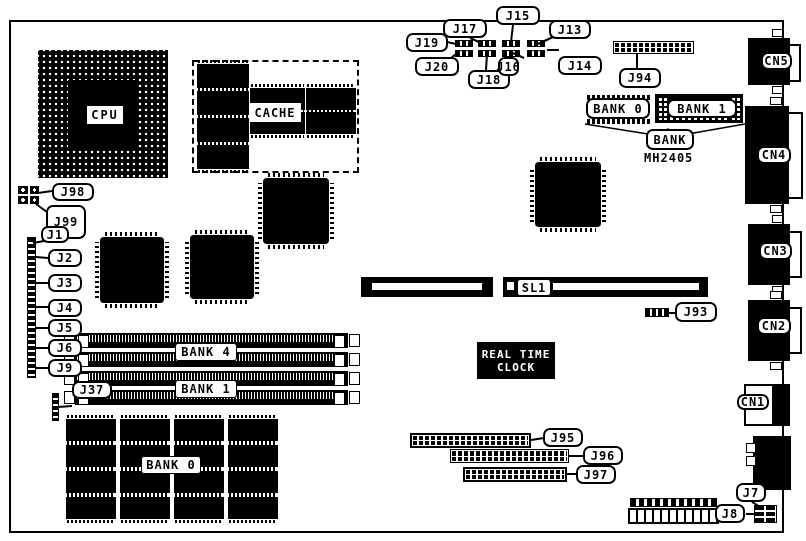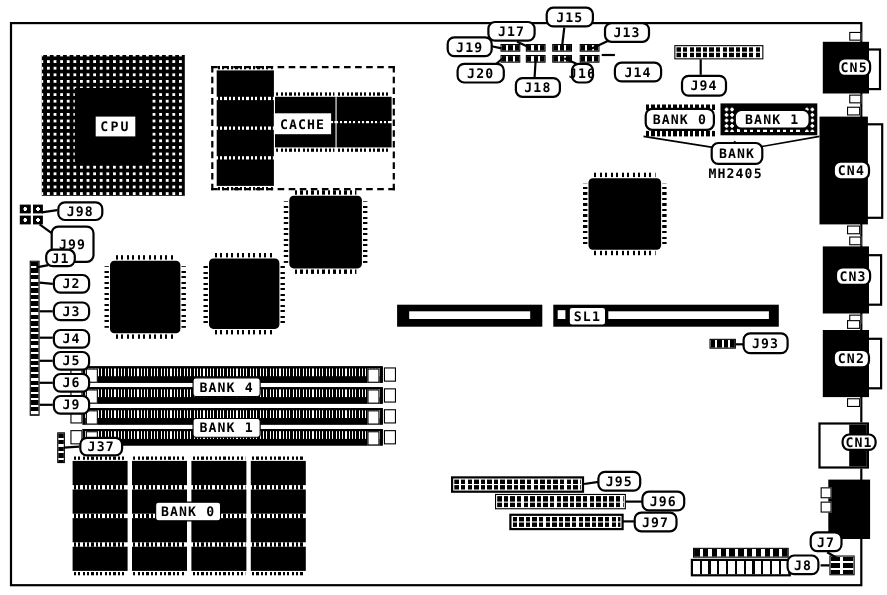--- a/index.html
+++ b/index.html
@@ -167,20 +167,24 @@
 
   <div class="abs slot" style="left:361px;top:277px;width:132px;height:20px"></div>
   <div class="abs slot-inner" style="left:372px;top:283px;width:110px;height:7px"></div>
   <div class="abs slot" style="left:503px;top:277px;width:205px;height:20px"></div>
   <div class="abs slot-inner" style="left:507px;top:282px;width:7px;height:8px"></div>
   <div class="lab boxlab" style="left:517px;top:279px;width:34px;height:17px">SL1</div>
   <div class="abs slot-inner" style="left:553px;top:283px;width:146px;height:7px"></div>
 
   <div class="abs jblock" style="left:645px;top:308px;width:24px;height:9px"></div>
 
+  <div class="abs rtc" style="left:477px;top:342px;width:78px;height:37px">
+    <div>REAL TIME</div>
+    <div>CLOCK</div>
+  </div>
 
   <div class="abs simm" style="top:333px">
     <div class="sbar"></div>
       <div class="sclip lft"></div>
       <div class="sclip rgt"></div>
   </div>
   <div class="abs simm" style="top:352px">
     <div class="sbar"></div>
       <div class="sclip lft"></div>
       <div class="sclip rgt"></div>
@@ -260,21 +264,21 @@
   <div class="lab rndlab" style="left:759px;top:242px;width:33px;height:18px">CN3</div>
 
   <div class="abs tab" style="left:770px;top:291px;width:12px;height:8px"></div>
   <div class="abs dface" style="left:776px;top:307px;width:26px;height:47px"></div>
   <div class="abs cnbody" style="left:748px;top:300px;width:42px;height:61px"></div>
   <div class="abs tab" style="left:770px;top:362px;width:12px;height:8px"></div>
   <div class="lab rndlab" style="left:757px;top:317px;width:34px;height:18px">CN2</div>
 
   <div class="abs cn1frame" style="left:744px;top:384px;width:46px;height:42px"></div>
   <div class="abs cnbody" style="left:772px;top:386px;width:16px;height:38px"></div>
-  <div class="lab rndlab" style="left:765px;top:394px;width:32px;height:16px">CN1</div>
+  <div class="lab rndlab" style="left:737px;top:394px;width:32px;height:16px">CN1</div>
 
   <div class="abs cnbody" style="left:753px;top:436px;width:38px;height:54px"></div>
   <div class="abs tab" style="left:746px;top:443px;width:10px;height:10px"></div>
   <div class="abs tab" style="left:746px;top:456px;width:10px;height:10px"></div>
 
   <svg class="lines" width="806" height="541">
     <g stroke="#000" stroke-width="2" fill="none">
       <line x1="470" y1="38" x2="481" y2="43"></line>
       <line x1="513" y1="25" x2="511" y2="42"></line>
       <line x1="553" y1="37" x2="538" y2="44"></line>
@@ -303,33 +307,33 @@
     </g>
     <path d="M585,124 L648,134 L662,134 L668,129 L674,134 L688,134 L745,124" stroke="#000" stroke-width="1.5" fill="none"></path>
   </svg>
 
   <div class="lab callout" style="left:443px;top:19px;width:44px;height:19px">J17</div>
   <div class="lab callout" style="left:496px;top:6px;width:44px;height:19px">J15</div>
   <div class="lab callout" style="left:549px;top:20px;width:42px;height:19px">J13</div>
   <div class="lab callout" style="left:406px;top:33px;width:42px;height:19px">J19</div>
   <div class="lab callout" style="left:415px;top:57px;width:44px;height:19px">J20</div>
   <div class="lab callout" style="left:468px;top:70px;width:42px;height:19px">J18</div>
-  <div class="lab callout" style="left:519px;top:57px;width:21px;height:19px">J16</div>
+  <div class="lab callout" style="left:498px;top:57px;width:21px;height:19px">J16</div>
   <div class="lab callout" style="left:558px;top:56px;width:44px;height:19px">J14</div>
   <div class="lab callout" style="left:619px;top:68px;width:42px;height:20px">J94</div>
   <div class="lab callout" style="left:52px;top:183px;width:42px;height:18px">J98</div>
   <div class="lab callout" style="left:46px;top:205px;width:40px;height:34px">J99</div>
   <div class="lab callout" style="left:41px;top:226px;width:28px;height:17px">J1</div>
   <div class="lab callout" style="left:48px;top:249px;width:34px;height:18px">J2</div>
   <div class="lab callout" style="left:48px;top:274px;width:34px;height:18px">J3</div>
   <div class="lab callout" style="left:48px;top:299px;width:34px;height:18px">J4</div>
   <div class="lab callout" style="left:48px;top:319px;width:34px;height:18px">J5</div>
   <div class="lab callout" style="left:48px;top:339px;width:34px;height:18px">J6</div>
   <div class="lab callout" style="left:48px;top:359px;width:34px;height:18px">J9</div>
-  <div class="lab callout" style="left:72px;top:397px;width:40px;height:18px">J37</div>
+  <div class="lab callout" style="left:72px;top:381px;width:40px;height:18px">J37</div>
   <div class="lab callout" style="left:675px;top:302px;width:42px;height:20px">J93</div>
   <div class="lab callout" style="left:543px;top:428px;width:40px;height:19px">J95</div>
   <div class="lab callout" style="left:583px;top:446px;width:40px;height:19px">J96</div>
   <div class="lab callout" style="left:576px;top:465px;width:40px;height:19px">J97</div>
   <div class="lab callout" style="left:736px;top:483px;width:30px;height:19px">J7</div>
   <div class="lab callout" style="left:715px;top:504px;width:30px;height:19px">J8</div>
 
 </div>
 
 </body></html>

